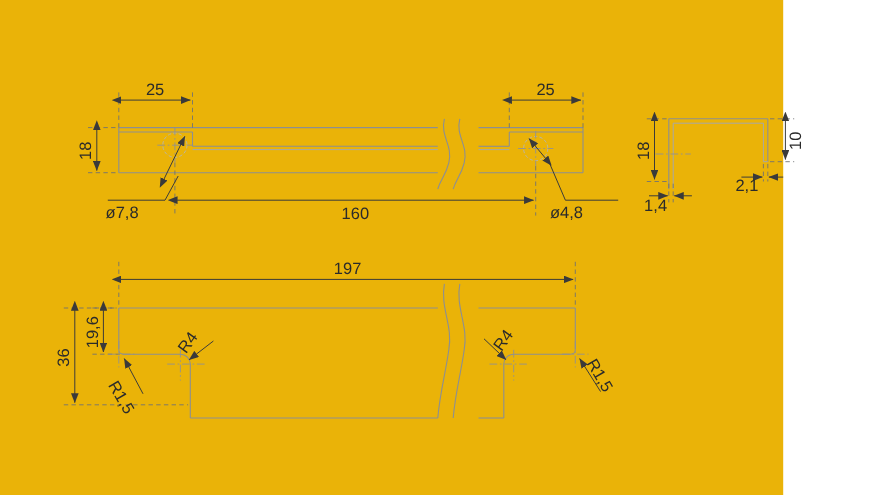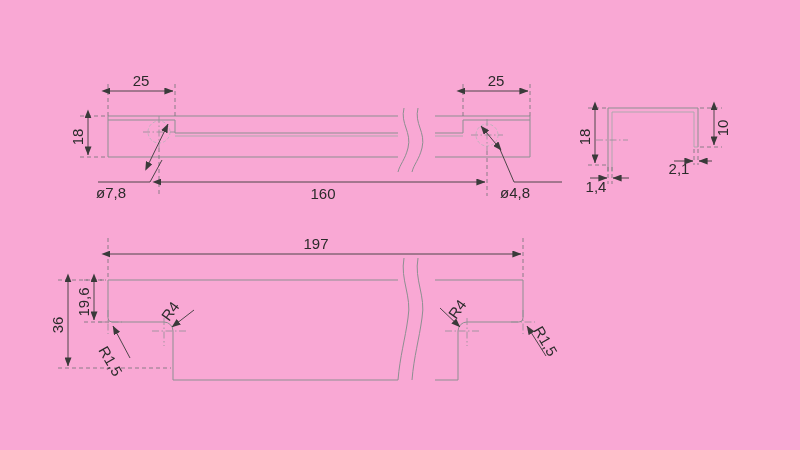--- a/index.html
+++ b/index.html
@@ -8,23 +8,23 @@
     background: #ffffff;
   }
   body {
     width: 800px;
     height: 450px;
     font-family: "Liberation Sans", sans-serif;
     overflow: hidden;
   }
   #drawing-root {
     position: relative;
-    width: 800px;
+    width: 712px;
     height: 450px;
-    background: #f9a8d4;
+    background: #eab308;
   }
   svg.cad {
     position: absolute;
     top: 0;
     left: 0;
     width: 800px;
     height: 450px;
     display: block;
   }
   .obj      { fill: none; stroke: #8d8f91; stroke-width: 1; }

